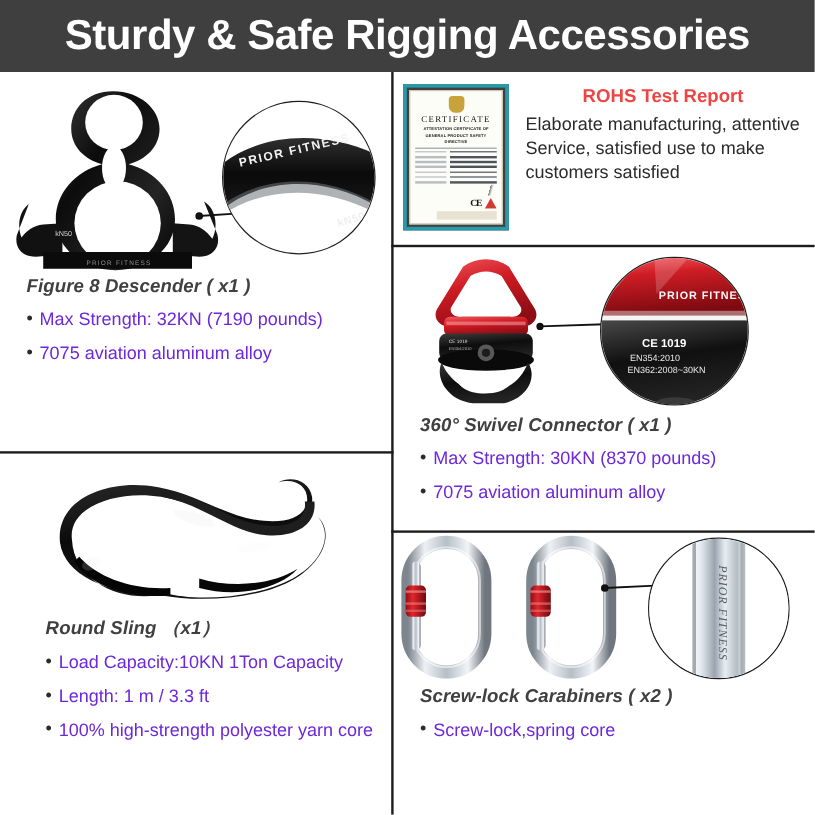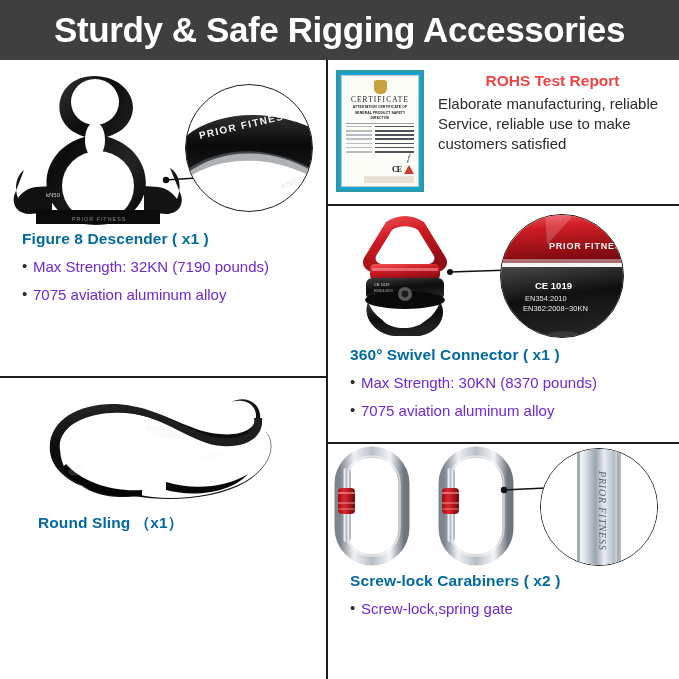--- a/index.html
+++ b/index.html
@@ -44,23 +44,24 @@
   .p-rohs    { left: 328px; top: 62px;  width: 351px; height: 142px; }
   .p-swivel  { left: 328px; top: 206px; width: 351px; height: 236px; }
   .p-carab   { left: 328px; top: 444px; width: 351px; height: 235px; }
 
   .media { position: relative; width: 100%; }
   .txt { padding: 0 10px 0 22px; }
 
   .item-title {
     font-size: 15.5px;
     font-weight: bold;
-    color: #0369a1;
+    color: #404040;
     margin-bottom: 9px;
     letter-spacing: 0.1px;
+    font-style: italic;
   }
   .bullets { list-style: none; }
   .bullets li {
     position: relative;
     font-size: 15px;
     color: #6d28d9;
     line-height: 1.28;
     margin-bottom: 9px;
     padding-left: 11px;
   }
@@ -69,21 +70,21 @@
     position: absolute; left: 0; top: -1px;
     font-size: 15px; color: #2b2b2b;
   }
 
   
   .rohs-row { display: flex; gap: 14px; padding: 8px 12px 0 8px; }
   .cert-frame {
     flex: 0 0 auto;
     width: 88px; height: 122px;
     border: 3px solid #2a9aa8;
-    background: #0ea5e9;
+    background: #404040;
     padding: 2px;
   }
   .cert-inner {
     width: 100%; height: 100%;
     border: 1px solid #cfc9b4;
     background: #fdfdf8;
     position: relative;
     overflow: hidden;
     padding: 3px 4px;
   }
@@ -255,20 +256,25 @@
                    C216 114 180 120 150 112 Z" fill="#070707"></path>
           <ellipse cx="60" cy="92" rx="8" ry="5" fill="#efefef" opacity="0.16" transform="rotate(-22 60 92)"></ellipse>
           <ellipse cx="196" cy="78" rx="14" ry="4" fill="#efefef" opacity="0.12" transform="rotate(-10 196 78)"></ellipse>
           <ellipse cx="146" cy="54" rx="18" ry="5" fill="#cfcfcf" opacity="0.10" transform="rotate(18 146 54)"></ellipse>
         </g>
       </svg>
     </div>
 
     <div class="txt">
       <div class="item-title">Round Sling （x1）</div>
+      <ul class="bullets">
+        <li>Load Capacity:10KN 1Ton Capacity</li>
+        <li>Length: 1 m / 3.3 ft</li>
+        <li>100% high-strength polyester yarn core</li>
+      </ul>
     </div>
   </div>
 
   <div class="panel p-rohs">
     <div class="rohs-row">
       <div class="cert-frame">
         <div class="cert-inner">
           <div class="cert-seal"></div>
           <div class="cert-word">CERTIFICATE</div>
           <div class="cert-sub">ATTESTATION CERTIFICATE OF</div>
@@ -310,21 +316,21 @@
               <span class="ce-mark">CE</span>
               <span class="tri-mark"></span>
             </div>
             <div class="cert-bar"></div>
           </div>
         </div>
       </div>
 
       <div class="rohs-text">
         <div class="rohs-head">ROHS Test Report</div>
-        <div class="rohs-body">Elaborate manufacturing, reliable Service, reliable use to make customers satisfied</div>
+        <div class="rohs-body">Elaborate manufacturing, attentive Service, satisfied use to make customers satisfied</div>
       </div>
     </div>
   </div>
 
   <div class="panel p-swivel">
     <div class="media" style="height:140px;">
       <svg width="351" height="140" viewBox="0 0 351 140">
         <defs>
           <linearGradient id="rd" x1="0" y1="0" x2="0.4" y2="1">
             <stop offset="0%" stop-color="#f2565c"></stop>
@@ -458,18 +464,18 @@
           <rect x="36" y="-6" width="3" height="130" fill="#6c757d" opacity="0.6"></rect>
           <rect x="76" y="-6" width="4" height="130" fill="#7c858d" opacity="0.55"></rect>
           <text x="58" y="22" font-size="10" fill="#5a6067" letter-spacing="0.8" font-family="Liberation Serif, serif" font-style="italic" transform="rotate(90 58 22)">PRIOR FITNESS</text>
         </svg>
       </div>
     </div>
 
     <div class="txt">
       <div class="item-title">Screw-lock Carabiners ( x2 )</div>
       <ul class="bullets">
-        <li>Screw-lock,spring gate</li>
+        <li>Screw-lock,spring core</li>
       </ul>
     </div>
   </div>
 
 </div>
 
 </body></html>

